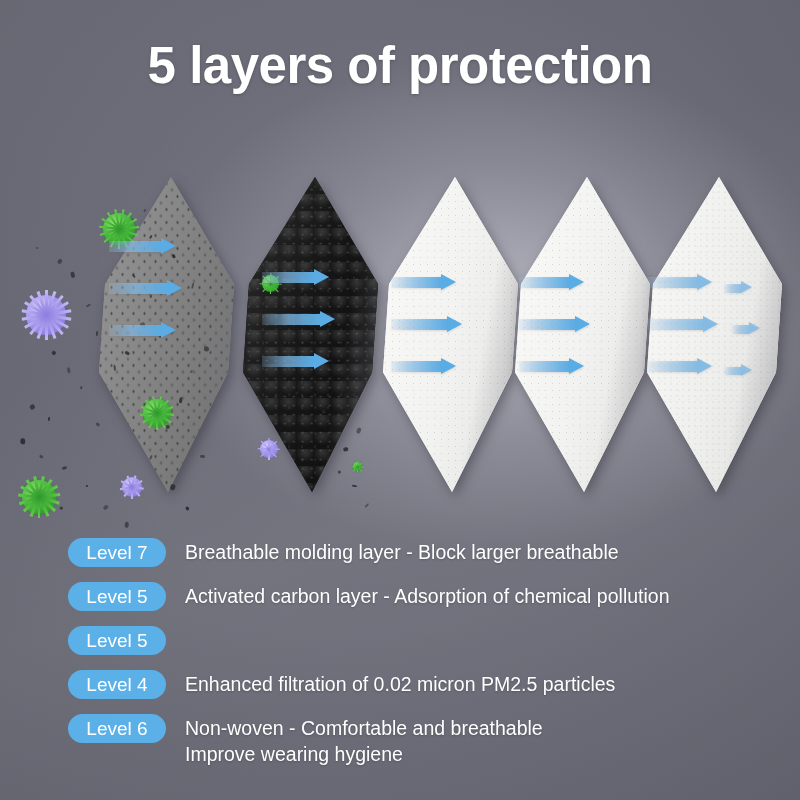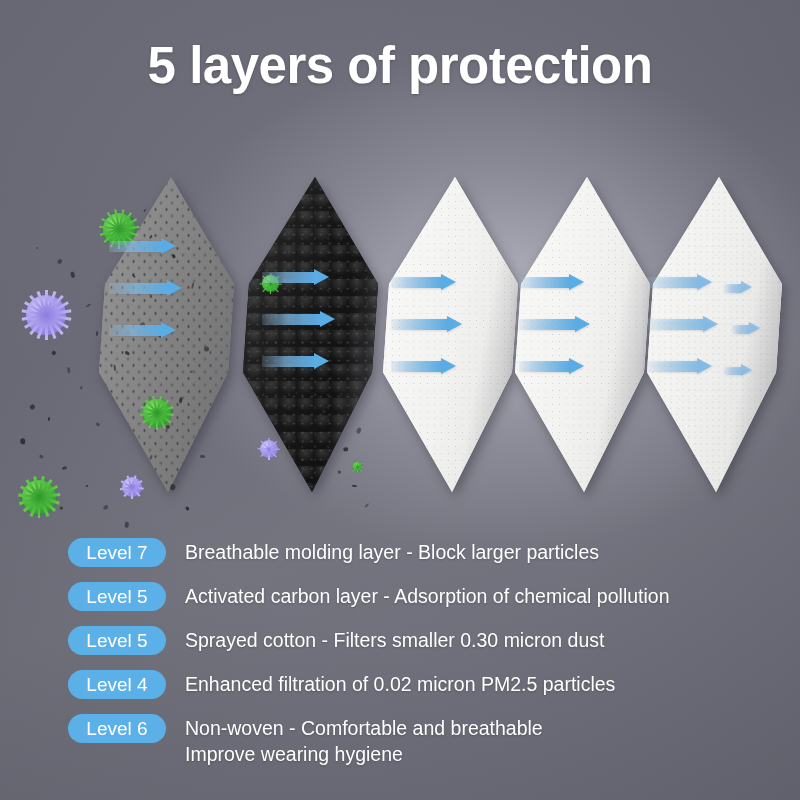--- a/index.html
+++ b/index.html
@@ -482,29 +482,28 @@
       <div class="dust" style="left: 288px; top: 200px; width: 5px; height: 4.5px; transform: rotate(13deg); opacity: 0.57;"></div>
       <div class="dust" style="left: 296px; top: 236px; width: 2px; height: 3.5px; transform: rotate(50deg); opacity: 0.7;"></div>
     </div>
 </div>
 
 <div id="bg-vignette"></div>
 
 <div id="levels">
   <div class="level-row">
     <div class="level-badge">Level 7</div>
-    <div class="level-text">Breathable molding layer - Block larger particles</div>
+    <div class="level-text">Breathable molding layer - Block larger breathable</div>
   </div>
   <div class="level-row">
     <div class="level-badge">Level 5</div>
     <div class="level-text">Activated carbon layer - Adsorption of chemical pollution</div>
   </div>
   <div class="level-row">
     <div class="level-badge">Level 5</div>
-    <div class="level-text">Sprayed cotton - Filters smaller 0.30 micron dust</div>
   </div>
   <div class="level-row">
     <div class="level-badge">Level 4</div>
     <div class="level-text">Enhanced filtration of 0.02 micron PM2.5 particles</div>
   </div>
   <div class="level-row">
     <div class="level-badge">Level 6</div>
     <div class="level-text">Non-woven - Comfortable and breathable
 Improve wearing hygiene</div>
   </div>

